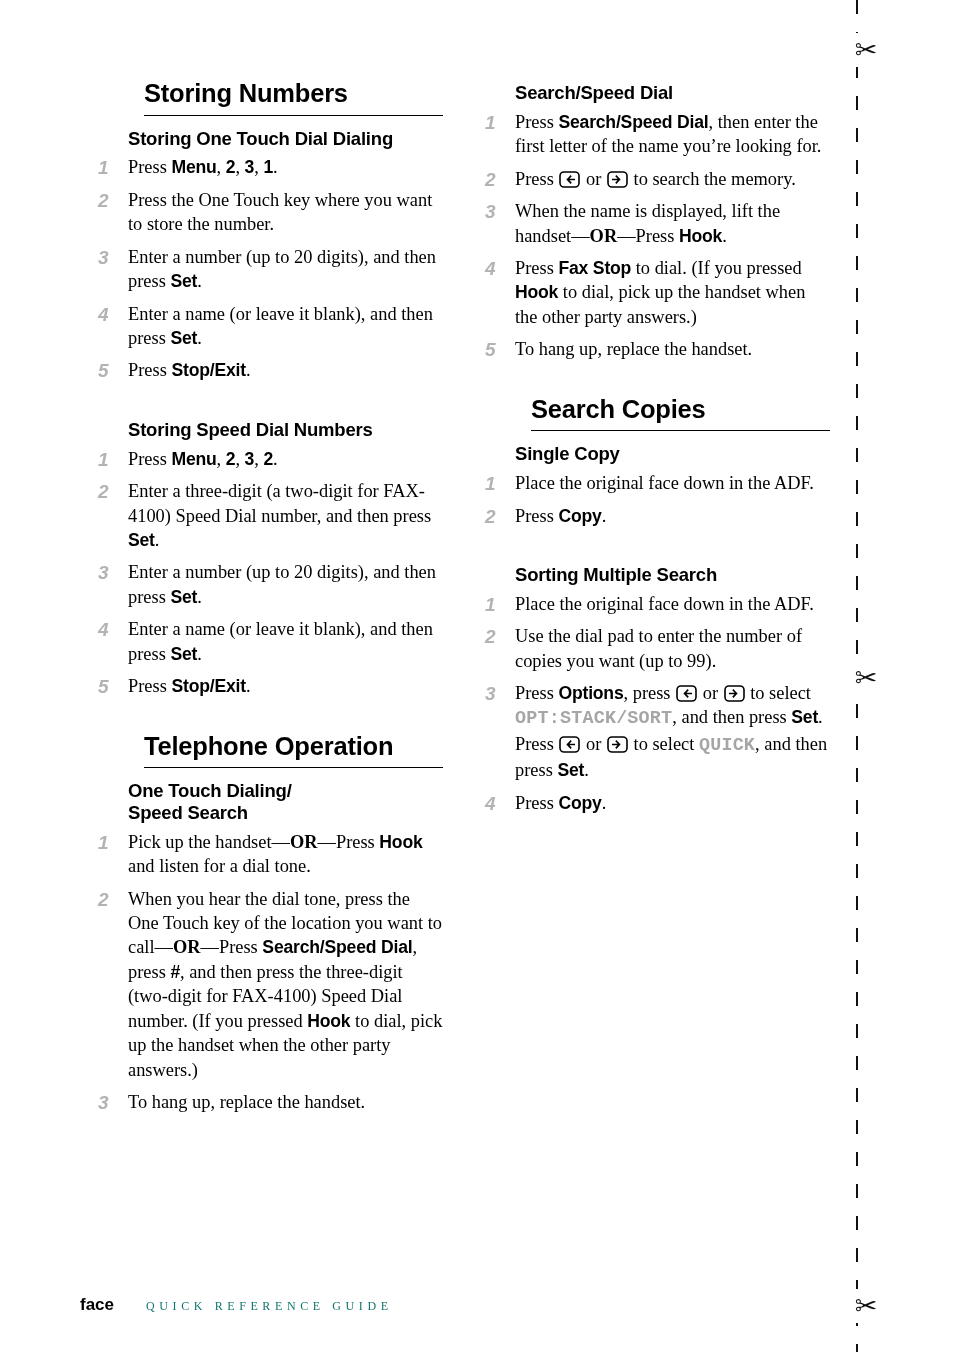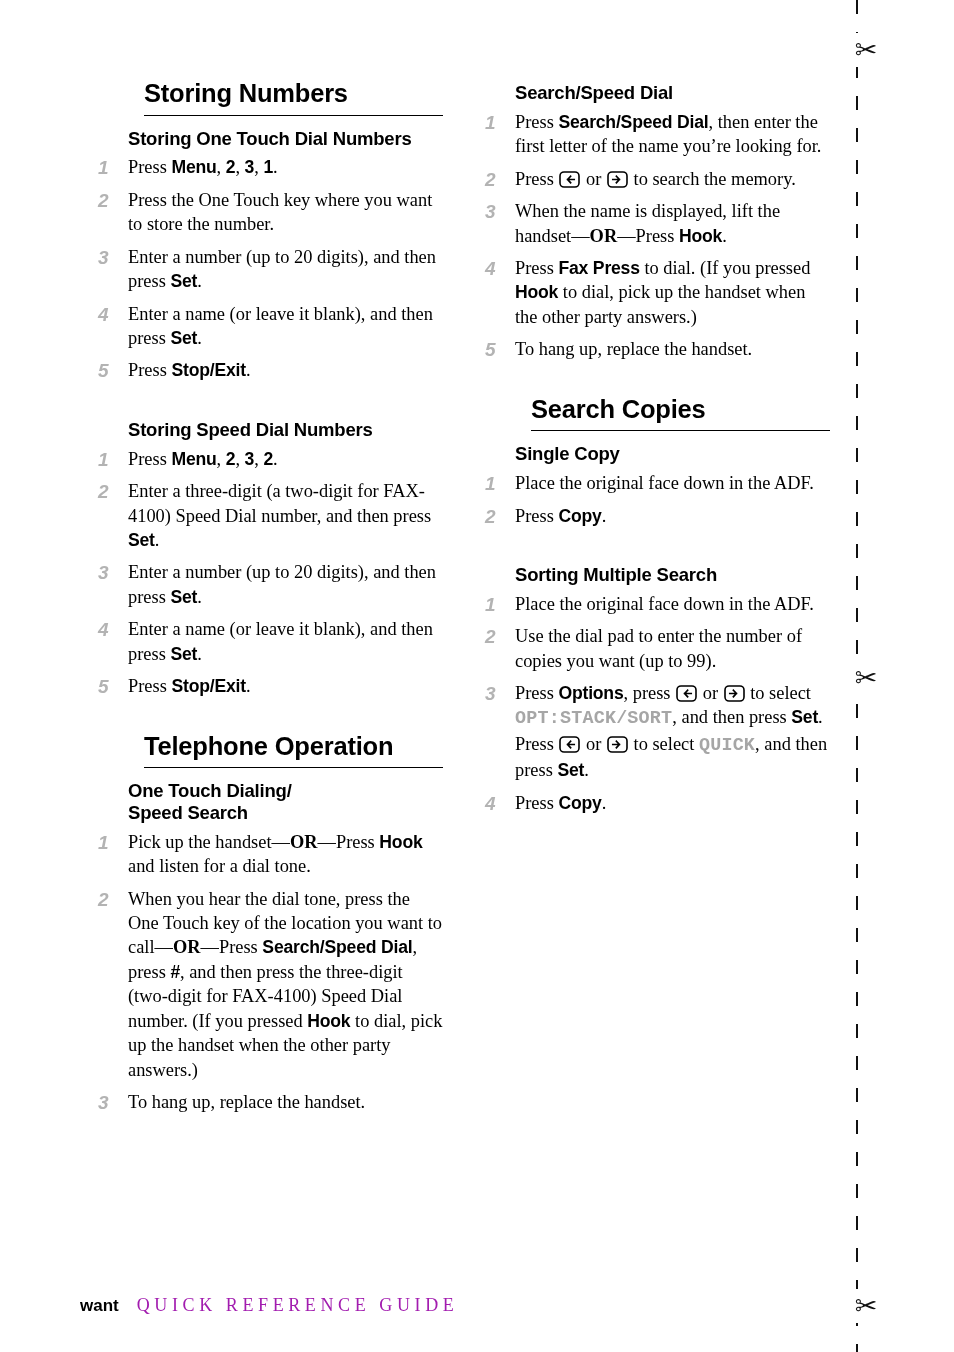--- a/index.html
+++ b/index.html
@@ -150,41 +150,41 @@
     white-space: nowrap;
   }
   #footer .folio {
     font-family: "Liberation Sans", sans-serif;
     font-weight: bold;
     font-size: 17px;
     color: #000;
   }
   #footer .guide {
     font-family: "Liberation Serif", serif;
-    font-size: 18px;
+    font-size: 12px;
     letter-spacing: 4.6px;
-    margin-left: 18px;
-    color: #a21caf;
+    margin-left: 32px;
+    color: #0f766e;
   }
 </style>
 </head>
 <body>
 
 <div id="page">
 
   <div id="cut-guide"></div>
   <div class="scissors" style="top:33px;">✂</div>
   <div class="scissors" style="top:661px;">✂</div>
   <div class="scissors" style="top:1289px;">✂</div>
 
   <div class="col" id="col-left" style="top:80px;">
 
     <h1 class="sec-title">Storing Numbers</h1>
 
-    <h2 class="sub-title">Storing One Touch Dial Numbers</h2>
+    <h2 class="sub-title">Storing One Touch Dial Dialing</h2>
 
     <ol class="steps">
         <li>
           <span class="num">1</span>
           <span class="para">Press <span class="b">Menu</span>, <span class="b">2</span>, <span class="b">3</span>, <span class="b">1</span>.</span>
         </li>
         <li>
           <span class="num">2</span>
           <span class="para">Press the One Touch key where you want to store the number.</span>
         </li>
@@ -272,21 +272,21 @@
                 <rect x="1" y="1" width="19" height="15" rx="4" ry="4" fill="#fff" stroke="#000" stroke-width="1.6"></rect>
                 <path d="M5.8 8.5 L12.4 8.5 M12.4 8.5 L9.4 5.2 M12.4 8.5 L9.4 11.8" fill="none" stroke="#000" stroke-width="1.7" stroke-linecap="square"></path>
               </svg></span> to search the memory.</span>
         </li>
         <li>
           <span class="num">3</span>
           <span class="para">When the name is displayed, lift the handset—<span class="bser">OR</span>—Press <span class="b">Hook</span>.</span>
         </li>
         <li>
           <span class="num">4</span>
-          <span class="para">Press <span class="b">Fax Press</span> to dial. (If you pressed <span class="b">Hook</span> to dial, pick up the handset when the other party answers.)</span>
+          <span class="para">Press <span class="b">Fax Stop</span> to dial. (If you pressed <span class="b">Hook</span> to dial, pick up the handset when the other party answers.)</span>
         </li>
         <li>
           <span class="num">5</span>
           <span class="para">To hang up, replace the handset.</span>
         </li>
       </ol>
 
     <div class="gap-lg"></div>
 
     <h1 class="sec-title">Search Copies</h1>
@@ -334,16 +334,16 @@
               </svg></span> to select <span class="lcd">QUICK</span>, and then press <span class="b">Set</span>.</span>
         </li>
         <li>
           <span class="num">4</span>
           <span class="para">Press <span class="b">Copy</span>.</span>
         </li>
       </ol>
   </div>
 
   <div id="footer">
-    <span class="folio">want</span><span class="guide">QUICK REFERENCE GUIDE</span>
+    <span class="folio">face</span><span class="guide">QUICK REFERENCE GUIDE</span>
   </div>
 
 </div>
 
 </body></html>

